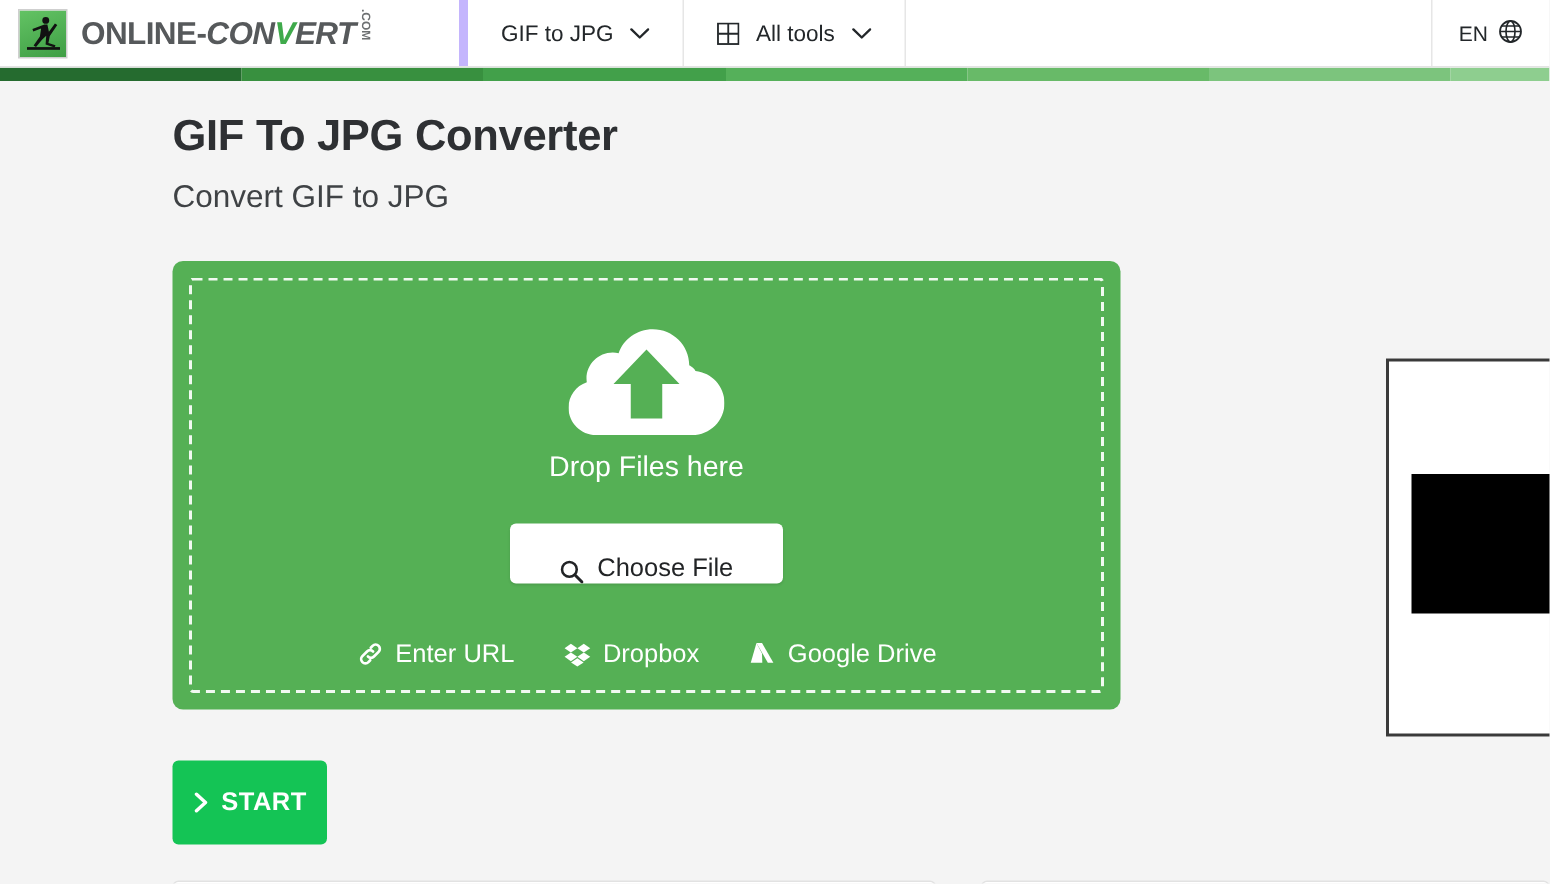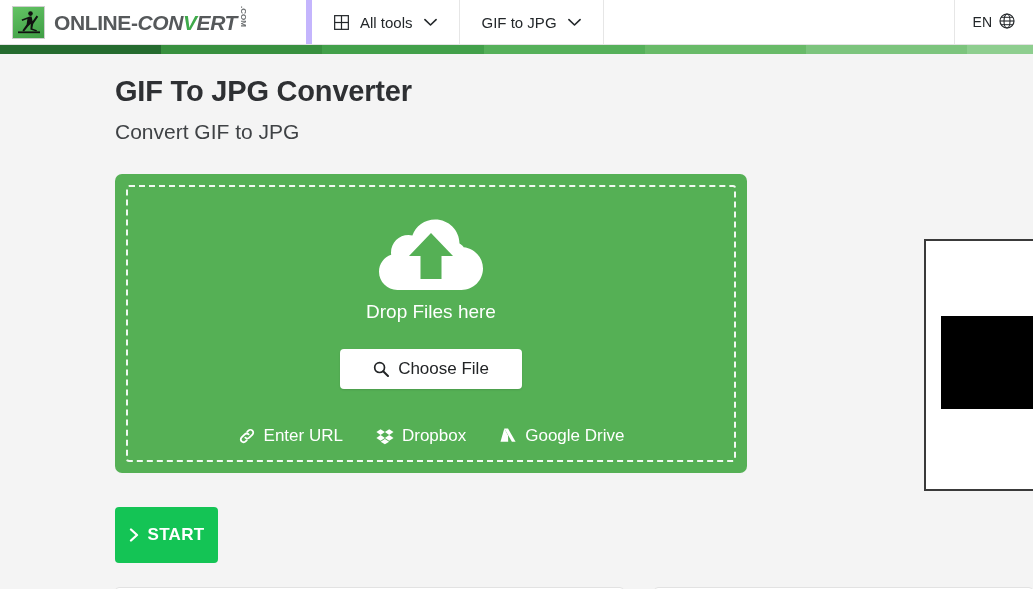--- a/index.html
+++ b/index.html
@@ -130,21 +130,21 @@
     font-size: 19px;
     margin-top: 8px;
   }
   .choose-file {
     margin-top: 26px;
     background: #ffffff;
     border-radius: 4px;
     height: 40px;
     min-width: 182px;
     display: flex;
-    align-items: center;
+    align-items: flex-end;
     justify-content: center;
     gap: 9px;
     font-size: 17px;
     color: #222426;
     cursor: pointer;
     box-shadow: 0 1px 2px rgba(0,0,0,0.12);
     padding: 0 20px;
   }
   .magnifier { width: 16px; height: 16px; display:block; }
 
@@ -260,37 +260,37 @@
     <span class="logo-text">
       <span class="lt-dark">ONLINE-</span>
         <span class="lt-dark-i">CON</span>
         <span class="lt-green">V</span>
         <span class="lt-dark-i">ERT</span>
         <span class="lt-com">.COM</span>
     </span>
   </div>
 
   <div class="navitem">
+    <span>GIF to JPG</span>
+    <span>
+      <svg class="chev" viewBox="0 0 14 9" aria-hidden="true">
+        <path d="M1 1.4 L7 7.2 L13 1.4" fill="none" stroke="#23272a" stroke-width="1.7" stroke-linecap="round" stroke-linejoin="round"></path>
+      </svg>
+    </span>
+  </div>
+
+  <div class="navitem">
     <span>
       <svg class="grid-icon" viewBox="0 0 16 16" aria-hidden="true">
         <rect x="0.7" y="0.7" width="14.6" height="14.6" fill="none" stroke="#23272a" stroke-width="1.3"></rect>
         <line x1="8" y1="1" x2="8" y2="15" stroke="#23272a" stroke-width="1.3"></line>
         <line x1="1" y1="8" x2="15" y2="8" stroke="#23272a" stroke-width="1.3"></line>
       </svg>
     </span>
     <span>All tools</span>
-    <span>
-      <svg class="chev" viewBox="0 0 14 9" aria-hidden="true">
-        <path d="M1 1.4 L7 7.2 L13 1.4" fill="none" stroke="#23272a" stroke-width="1.7" stroke-linecap="round" stroke-linejoin="round"></path>
-      </svg>
-    </span>
-  </div>
-
-  <div class="navitem">
-    <span>GIF to JPG</span>
     <span>
       <svg class="chev" viewBox="0 0 14 9" aria-hidden="true">
         <path d="M1 1.4 L7 7.2 L13 1.4" fill="none" stroke="#23272a" stroke-width="1.7" stroke-linecap="round" stroke-linejoin="round"></path>
       </svg>
     </span>
   </div>
 
   <div class="header-spacer"></div>
 
   <div class="lang-block">

